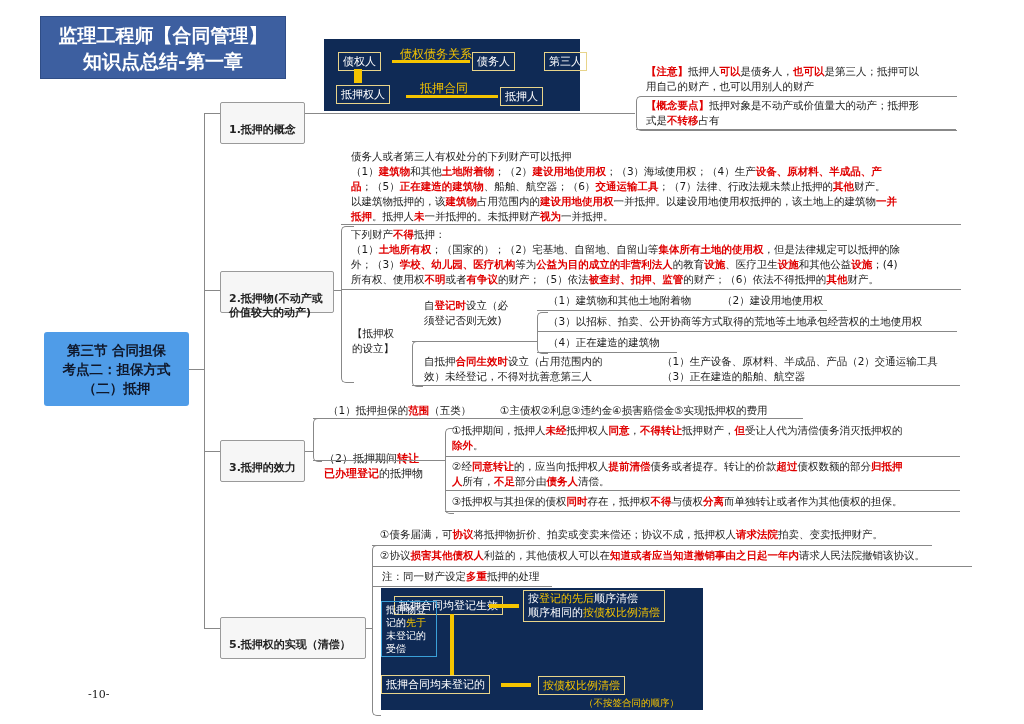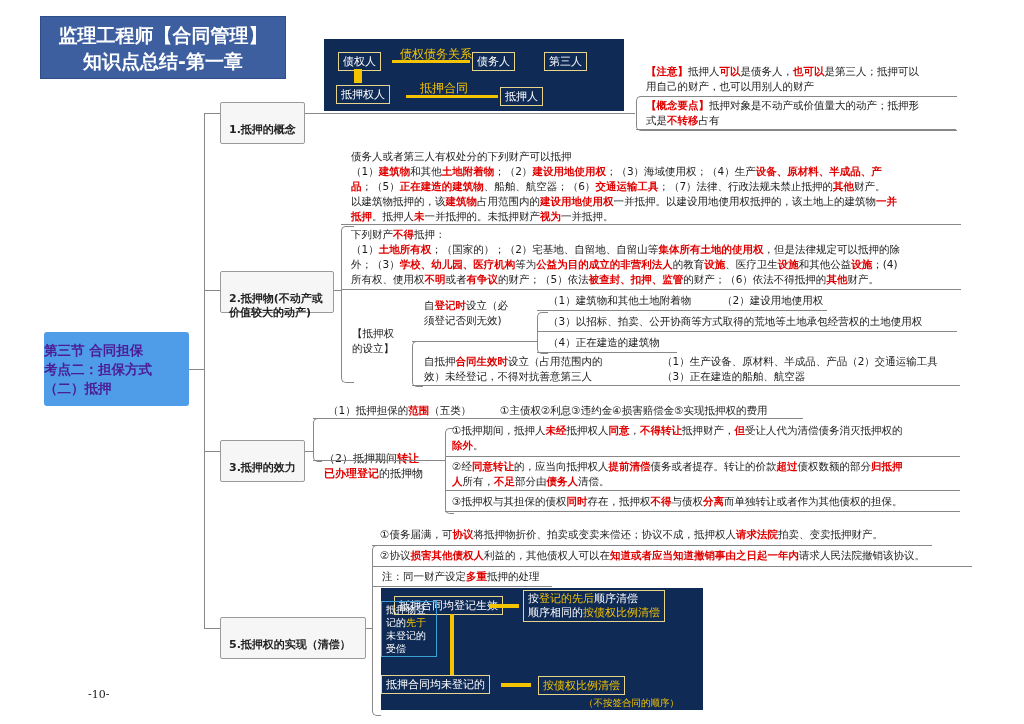--- a/index.html
+++ b/index.html
@@ -1,21 +1,21 @@
 <!DOCTYPE html>
 <html><head>
 <meta charset="utf-8">
 <style>
   html,body{margin:0;padding:0;background:#fff;}
   body{width:1024px;height:724px;position:relative;overflow:hidden;font-family:"DejaVu Sans","Liberation Sans",sans-serif;color:#1a1a1a;}
   .abs{position:absolute;}
   .t{font-size:10.5px;line-height:15px;white-space:nowrap;}
   .r{color:#e00000;font-weight:bold;}
   .title-box{left:40px;top:16px;width:246px;height:63px;background:#3d5fa0;border:1px solid #2f4d86;color:#fff;font-weight:bold;font-size:19px;line-height:26px;text-align:center;box-sizing:border-box;padding-top:5px;}
-  .center-box{left:44px;top:332px;width:145px;height:74px;background:#4f9ce8;border-radius:3px;color:#4c1d95;font-weight:bold;font-size:13.5px;line-height:19px;text-align:left;box-sizing:border-box;padding-top:9px;}
+  .center-box{left:44px;top:332px;width:145px;height:74px;background:#4f9ce8;border-radius:3px;color:#0f172a;font-weight:bold;font-size:13.5px;line-height:19px;text-align:center;box-sizing:border-box;padding-top:9px;}
   .node{background:#f6f6f6;border:1px solid #9a9a9a;border-radius:2px;font-weight:bold;font-size:11px;line-height:14px;box-sizing:border-box;padding:20px 8px;color:#222;}
   .hl{background:#888;height:1px;}
   .vl{background:#888;width:1px;}
   .bracket{border:1px solid #888;border-right:none;border-radius:5px 0 0 5px;}
   .diag{background:#0f2a55;}
   .dbox{position:absolute;border:1.5px solid #e8d48a;color:#fff;font-size:11px;line-height:15px;white-space:nowrap;padding:1px 4px;box-sizing:border-box;}
   .ylab{color:#f5c400;font-size:12px;position:absolute;white-space:nowrap;}
   .arrow-y{position:absolute;background:#f5c400;}
   .page{left:88px;top:688px;font-family:"DejaVu Serif",serif;font-size:11px;}
 </style>
@@ -43,21 +43,21 @@
 <div class="abs node" style="left:220px;top:102px;width:85px;height:22px;">1.抵押的概念</div>
 <div class="abs node" style="left:220px;top:271px;width:114px;height:36px;">
   <div>2.抵押物(不动产或</div>
   <div>价值较大的动产)</div>
 </div>
 <div class="abs node" style="left:220px;top:440px;width:85px;height:22px;">3.抵押的效力</div>
 <div class="abs node" style="left:220px;top:617px;width:146px;height:22px;">5.抵押权的实现（清偿）</div>
 
 <div class="abs hl" style="left:305px;top:113px;width:330px;"></div>
 
-<div class="abs diag" style="left:324px;top:39px;width:300px;height:72px;">
+<div class="abs diag" style="left:324px;top:39px;width:256px;height:72px;">
   <div class="dbox" style="left:14px;top:13px;">债权人</div>
   <div class="dbox" style="left:148px;top:13px;">债务人</div>
   <div class="dbox" style="left:220px;top:13px;">第三人</div>
   <div class="dbox" style="left:12px;top:46px;">抵押权人</div>
   <div class="dbox" style="left:176px;top:48px;">抵押人</div>
   <div class="arrow-y" style="left:68px;top:21px;width:78px;height:3px;"></div>
   <div class="ylab" style="left:76px;top:7px;">债权债务关系</div>
   <div class="arrow-y" style="left:30px;top:30px;width:8px;height:14px;"></div>
   <div class="arrow-y" style="left:82px;top:56px;width:92px;height:3px;"></div>
   <div class="ylab" style="left:96px;top:41px;">抵押合同</div>

